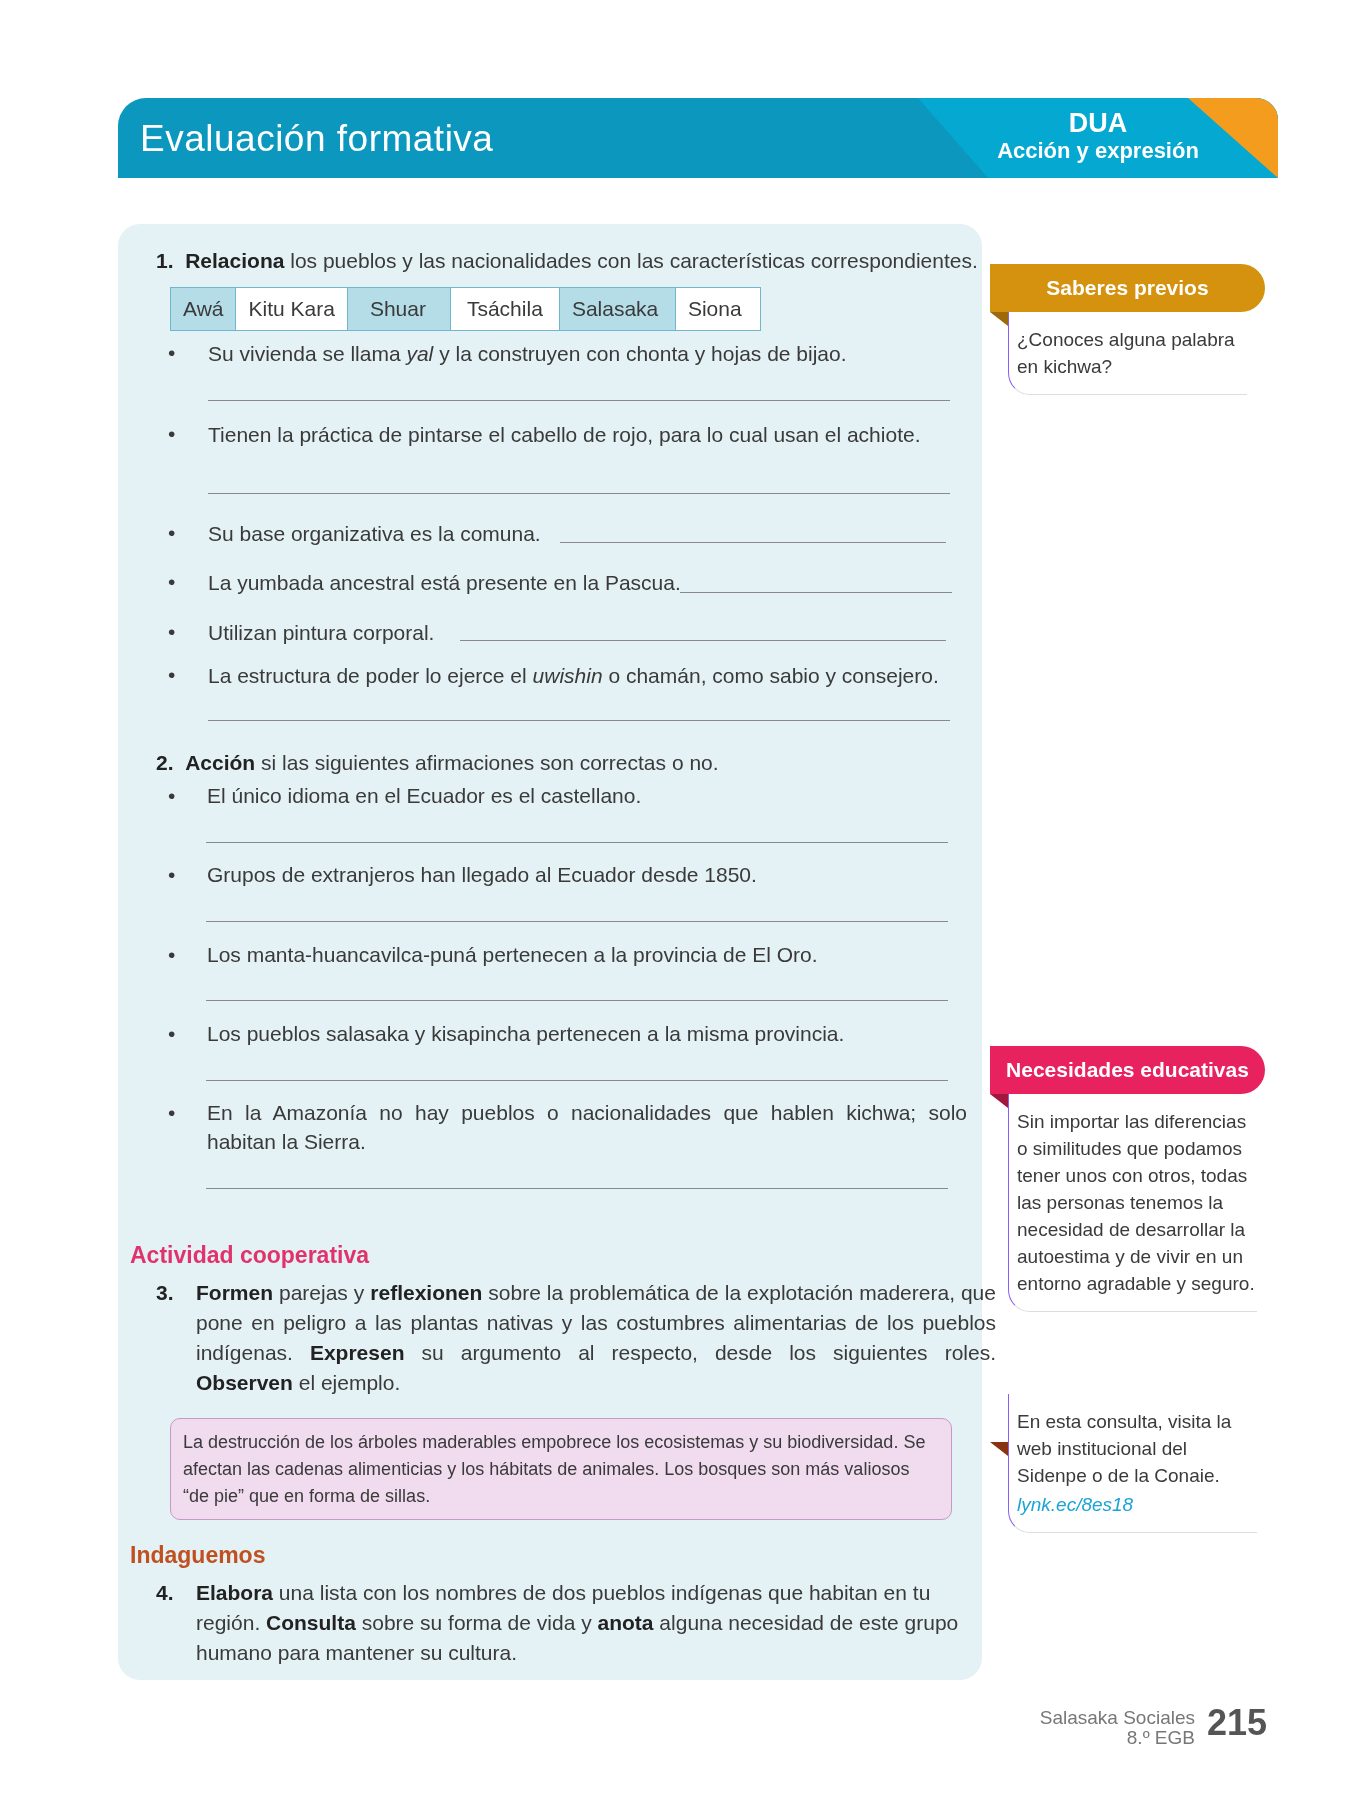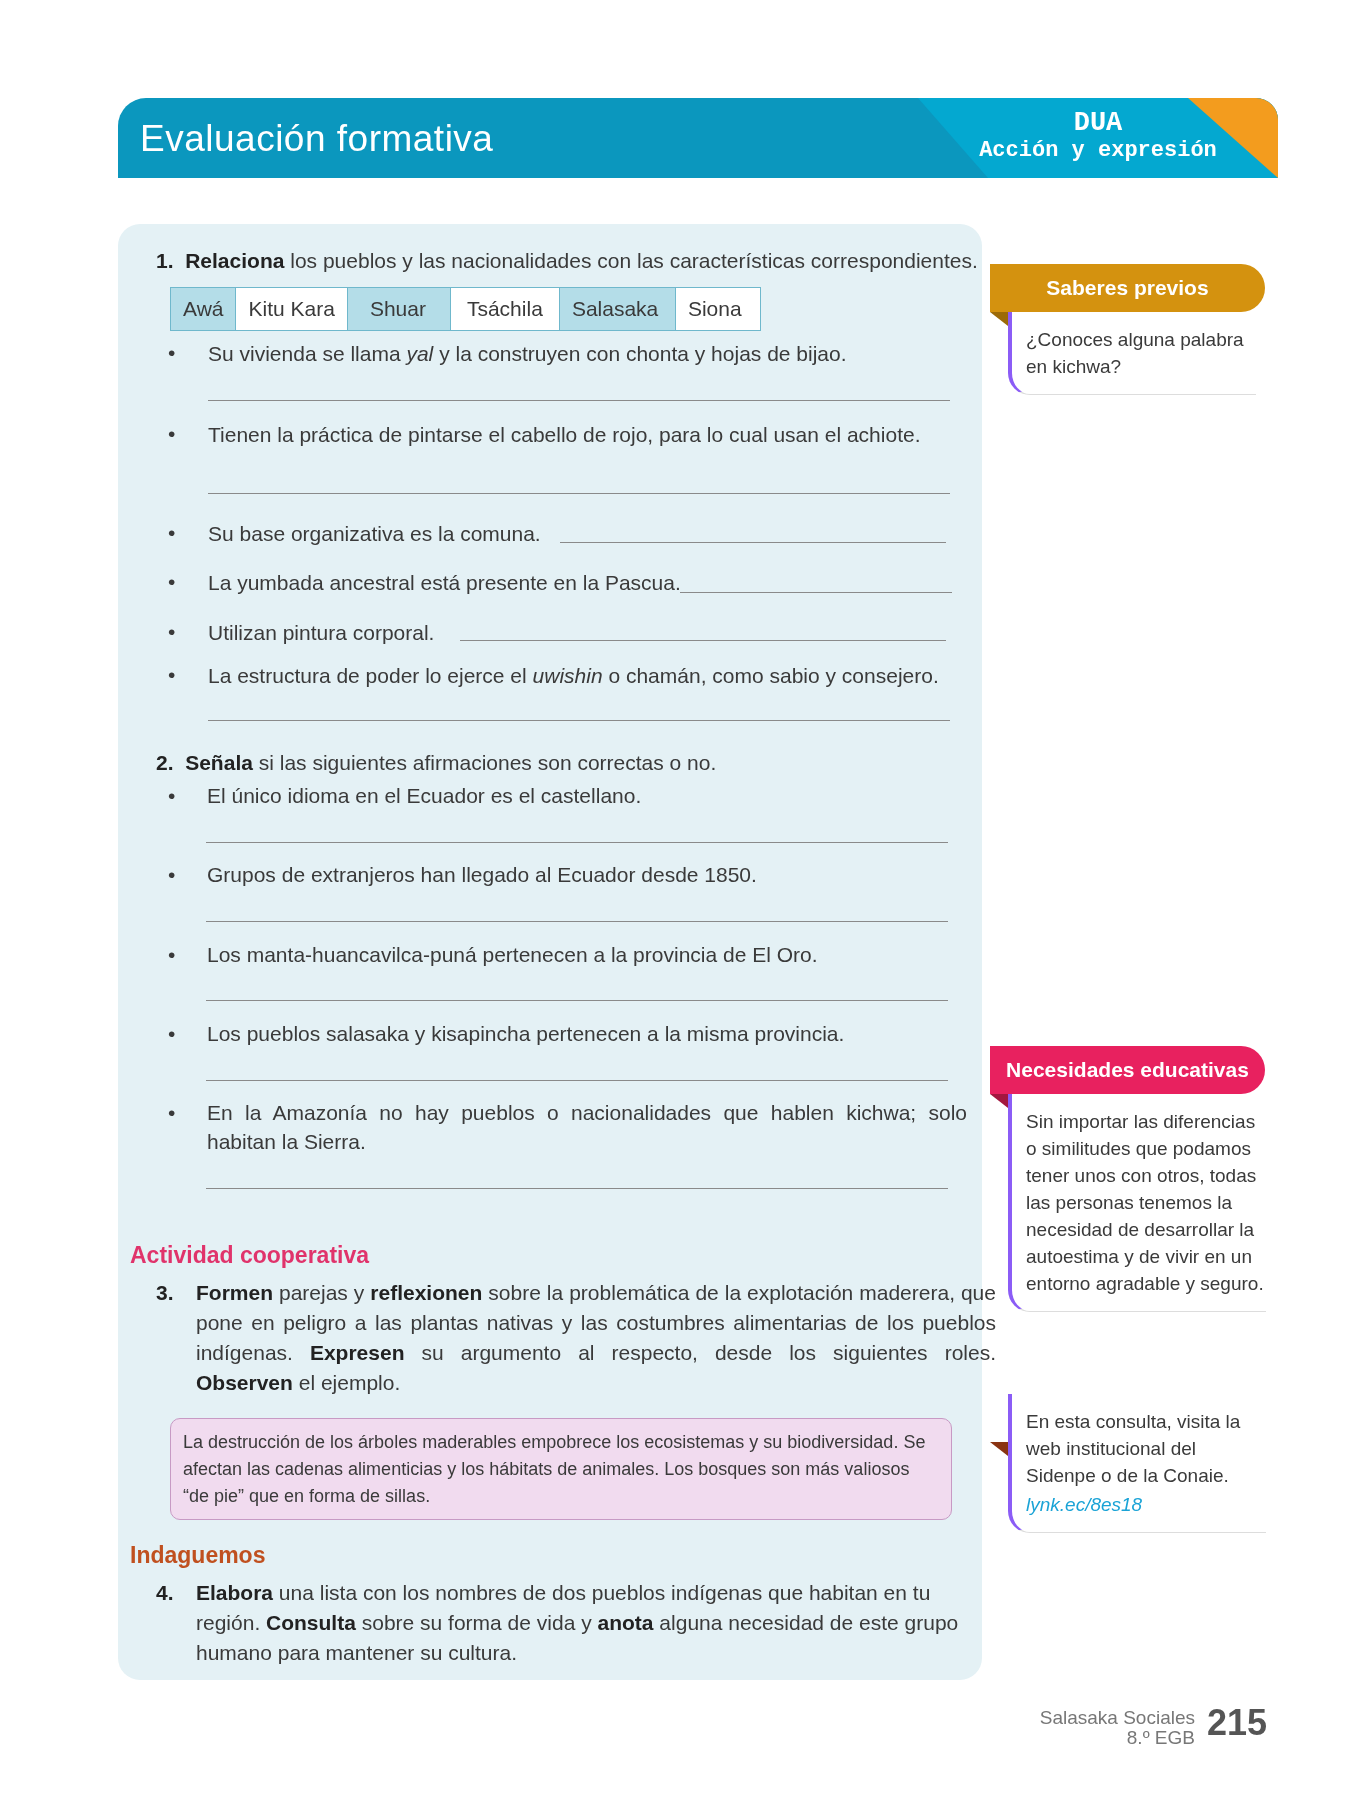--- a/index.html
+++ b/index.html
@@ -1,21 +1,21 @@
 <!DOCTYPE html>
 <html><head>
 <meta charset="utf-8">
 <style>
   html,body{margin:0;padding:0;background:#fff;}
   body{width:1350px;height:1800px;position:relative;font-family:"Liberation Sans",sans-serif;color:#3a3a3a;overflow:hidden;}
   .header{position:absolute;left:118px;top:98px;width:1160px;height:80px;border-radius:28px 22px 0 0;background:#0b97be;overflow:hidden;}
   .header .light{position:absolute;left:800px;top:0;width:400px;height:80px;background:#04a8d0;clip-path:polygon(0 0,100% 0,100% 100%,70px 100%);}
   .header .orange{position:absolute;right:0;top:0;width:90px;height:80px;background:#f39c1e;clip-path:polygon(0 0,100% 0,100% 100%);}
   .header .title{position:absolute;left:22px;top:20px;font-size:37px;color:#fff;letter-spacing:0.5px;}
-  .header .dua{position:absolute;left:860px;top:10px;width:240px;text-align:center;color:#fff;font-family:Liberation Mono, monospace;}
+  .header .dua{position:absolute;left:860px;top:10px;width:240px;text-align:center;color:#fff;}
   .header .dua .t1{font-size:27px;font-weight:bold;line-height:30px;}
   .header .dua .t2{font-size:22px;font-weight:bold;line-height:26px;}
   .panel{position:absolute;left:118px;top:224px;width:864px;height:1456px;background:#e4f1f5;border-radius:22px;}
   .abs{position:absolute;}
   .q{font-size:21px;color:#3a3a3a;line-height:30px;margin-left:26px;}
   .num{font-weight:bold;color:#222;}
   .b{font-weight:bold;color:#222;}
   .tbl{position:absolute;left:170px;top:287px;display:flex;border:1px solid #6fb8cc;}
   .tbl div{height:42px;line-height:42px;font-size:21px;padding:0 12px;border-right:1px solid #6fb8cc;color:#3a3a3a;}
   .tbl div:last-child{border-right:none;}
@@ -23,21 +23,21 @@
   .tbl .w{background:#fff;}
   .bullet{position:absolute;left:168px;font-size:21px;color:#3a3a3a;}
   .btext{position:absolute;left:208px;font-size:21px;color:#3a3a3a;line-height:29px;}
   .line{position:absolute;height:1px;background:#8a8a8a;}
   .sec{position:absolute;left:130px;font-size:23px;font-weight:bold;}
   .pinkbox{position:absolute;left:170px;top:1418px;width:780px;height:100px;background:#f1dbef;border:1px solid #c79ac4;border-radius:10px;}
   .pinkbox p{margin:10px 12px;font-size:18px;line-height:27px;color:#3a3a3a;}
   .side{position:absolute;left:990px;width:275px;}
   .side .tab{height:48px;border-radius:0 24px 24px 0;color:#fff;font-weight:bold;font-size:21px;line-height:48px;text-align:center;}
   .side .fold{position:absolute;left:0;top:48px;width:18px;height:14px;clip-path:polygon(0 0,100% 0,100% 100%);}
-  .side .body{margin-left:18px;border-left:4px solid #8b5cf6;border-bottom:1px solid #ddd;border-bottom-left-radius:22px;padding:14px 0 14px 14px;font-size:19px;line-height:27px;color:#3a3a3a;background:#fff;}
+  .side .body{margin-left:18px;border-left:1px solid #8b5cf6;border-bottom:1px solid #ddd;border-bottom-left-radius:22px;padding:14px 0 14px 8px;font-size:19px;line-height:27px;color:#3a3a3a;background:#fff;}
   .footer{position:absolute;left:1000px;top:1708px;width:270px;}
   .footer .subj{position:absolute;right:75px;top:0;text-align:right;font-size:19px;color:#777;line-height:20px;}
   .footer .pg{position:absolute;right:3px;top:-6px;font-size:36px;font-weight:bold;color:#555;}
 </style>
 </head>
 <body>
 
 <div class="header">
   <div class="light"></div>
   <div class="orange"></div>
@@ -83,21 +83,21 @@
 <span class="bullet" style="top:620px;">•</span>
 <div class="btext" style="top:618px;"><span>Utilizan pintura corporal.</span></div>
 <div class="line" style="left:460px;top:640px;width:486px;"></div>
 
 <span class="bullet" style="top:663px;">•</span>
 <div class="btext" style="top:661px;"><span>La estructura de poder lo ejerce el </span><i>uwishin</i><span> o chamán, como sabio y consejero.</span></div>
 <div class="line" style="left:208px;top:720px;width:742px;"></div>
 
 <div class="abs q" style="left:130px;top:748px;width:840px;">
   <span class="num">2.</span>&nbsp;
-  <span class="b">Señala</span><span> si las siguientes afirmaciones son correctas o no.</span>
+  <span class="b">Acción</span><span> si las siguientes afirmaciones son correctas o no.</span>
 </div>
 
 <span class="bullet" style="top:784px;">•</span>
 <div class="btext" style="left:207px;top:781px;">El único idioma en el Ecuador es el castellano.</div>
 <div class="line" style="left:206px;top:842px;width:742px;"></div>
 
 <span class="bullet" style="top:863px;">•</span>
 <div class="btext" style="left:207px;top:860px;">Grupos de extranjeros han llegado al Ecuador desde 1850.</div>
 <div class="line" style="left:206px;top:921px;width:742px;"></div>
 

